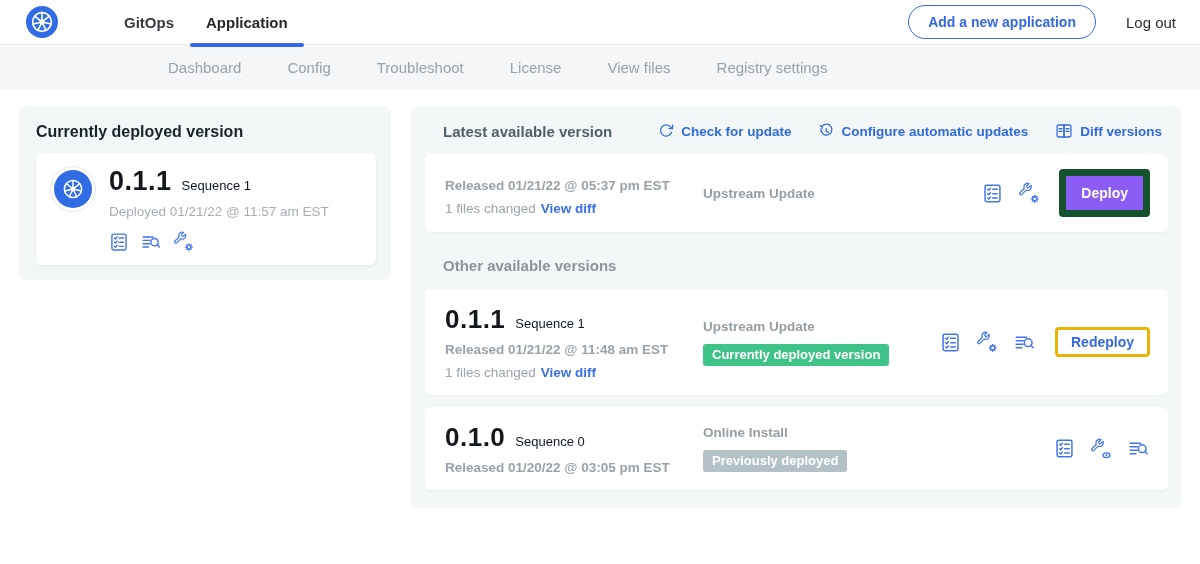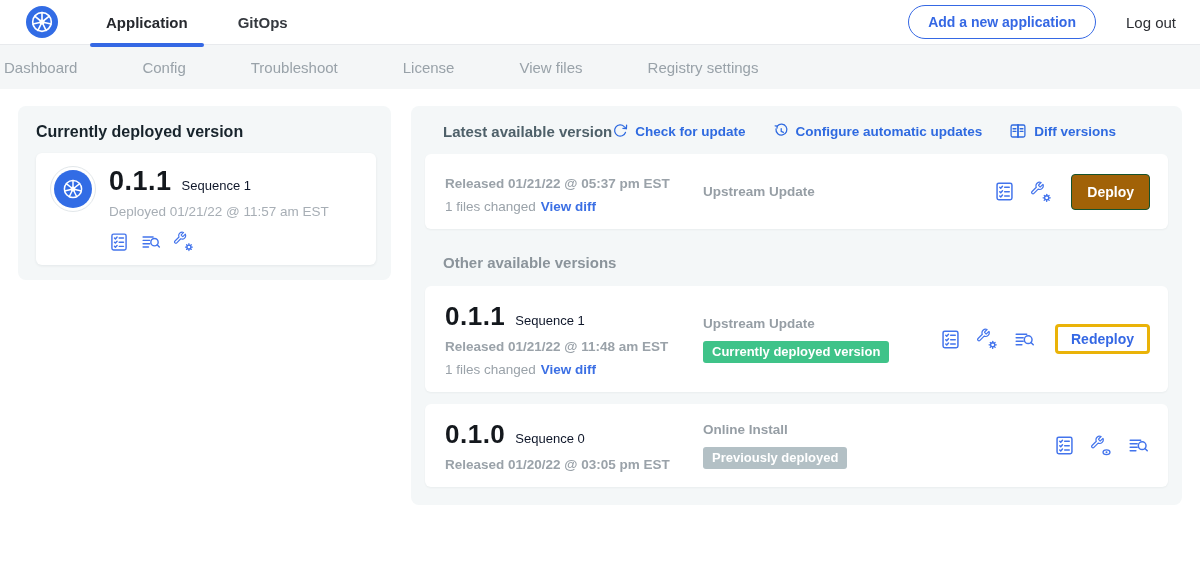--- a/index.html
+++ b/index.html
@@ -18,21 +18,21 @@
     height:4px; border-radius:2px; background:#3568e4; }
   .app-tab.inactive { font-weight:600; color:#35393f; margin-left:18px; }
   .header-spacer { flex:1; }
   .add-app-btn { border:1.5px solid #3568e4; color:#3568e4; background:#fff;
     font-size:14px; font-weight:700; padding:8px 19px; border-radius:20px; cursor:pointer;
     font-family:inherit; }
   .logout { font-size:15px; color:#2c2e33; margin-left:30px; cursor:pointer; }
 
   
   .subnav { height:44px; background:#f4f6f7; display:flex; align-items:center;
-    gap:57px; }
+    padding-left:164px; gap:38px; }
   .subnav-tab { position:relative; height:44px; display:flex; align-items:center;
     padding:0 4px; font-size:15px; color:#99a2a9; cursor:pointer; white-space:nowrap; }
   .subnav-tab.active { color:#30373e; font-weight:600; }
   .subnav-tab.active::after { content:""; position:absolute; left:-8px; right:-8px; bottom:0;
     height:3px; border-radius:2px; background:#3568e4; }
 
   
   .main { display:flex; align-items:flex-start; gap:20px; padding:17px 18px; }
 
   .panel { background:#f4f7f8; border-radius:8px; }
@@ -48,21 +48,21 @@
   .version-line { display:flex; align-items:baseline; }
   .version-number { font-size:27px; font-weight:800; color:#14181d; letter-spacing:.5px; }
   .sequence { font-size:13px; color:#0f172a; margin-left:10px; font-weight:400; }
   .deployed-date { font-size:13.5px; color:#a7aeb5; margin-top:7px; }
   .icon-row { display:flex; align-items:center; gap:11px; margin-top:12px; }
   .ic { color:#4374ec; display:inline-flex; cursor:pointer; }
   .ic svg { display:block; }
 
   
   .available-panel { flex:1; padding:14px 14px 18px; }
-  .panel-head { display:flex; align-items:center; 
+  .panel-head { display:flex; align-items:center; justify-content:space-between;
     margin:2px 6px 14px 18px; }
   .panel-title { font-size:15px; font-weight:600; color:#4e6069; }
   .head-actions { display:flex; align-items:center; gap:27px; }
   .head-link { display:flex; align-items:center; gap:7px; color:#2f6ae0; font-size:13.5px;
     font-weight:700; cursor:pointer; }
   .head-link .ic { color:#2f6ae0; }
 
   .version-row { background:#fff; border-radius:6px; box-shadow:0 1px 2px rgba(40,50,60,.05);
     display:flex; align-items:center; padding:15px 18px 15px 20px; }
   .row-col1 { width:258px; flex:0 0 auto; }
@@ -71,21 +71,21 @@
   .view-diff { color:#3b6fe4; font-weight:700; margin-left:5px; cursor:pointer; }
   .row-col2 { flex:1; }
   .source-label { font-size:13.5px; font-weight:600; color:#969ea5; }
   .badge { display:inline-block; margin-top:10px; color:#fff; font-size:13px; font-weight:700;
     padding:3px 9px 4px; border-radius:3px; }
   .badge.green { background:#3fc389; }
   .badge.gray  { background:#b3c0c5; }
   .row-col3 { display:flex; align-items:center; gap:15px; flex:0 0 auto; }
   .btn { font-family:inherit; font-size:14px; font-weight:700; border-radius:4px;
     padding:9px 15px; cursor:pointer; margin-left:4px; }
-  .btn.primary { background:#a16207; border:1px solid #14532d; color:#fff; }
+  .btn.primary { background:#8b5cf6; border:7px solid #14532d; color:#fff; }
   .btn.outline { background:#fff; border:3px solid #eab308; color:#3568e4; padding:4px 13px; }
 
   .other-title { font-size:15px; font-weight:600; color:#8b949b; margin:25px 6px 15px 18px; }
   .row2-gap { margin-top:0; }
   .row3-gap { margin-top:12px; }
 </style>
 </head>
 <body>
 
 <svg width="0" height="0" style="position:absolute">
@@ -155,25 +155,25 @@
     </g>
   </defs>
 </svg>
 
 <header class="header">
   <div class="logo-circle">
     <svg width="26" height="26" viewBox="0 0 24 24">
         <use href="#i-k8s"></use>
       </svg>
   </div>
+  <div class="app-tab inactive">
+    <span>GitOps</span>
+  </div>
   <div class="app-tab active">
     <span>Application</span>
-  </div>
-  <div class="app-tab inactive">
-    <span>GitOps</span>
   </div>
   <div class="header-spacer"></div>
   <button class="add-app-btn">Add a new application</button>
   <div class="logout">Log out</div>
 </header>
 
 <nav class="subnav">
   <div class="subnav-tab">
       <span>Dashboard</span>
     </div>

